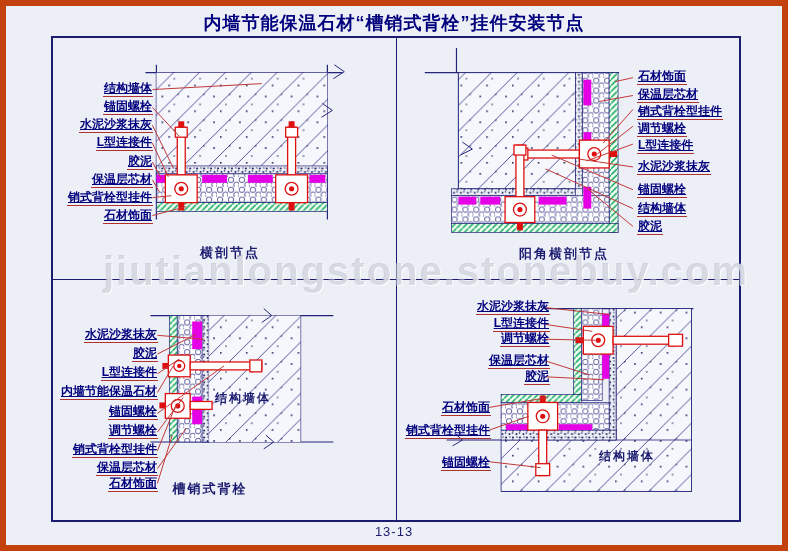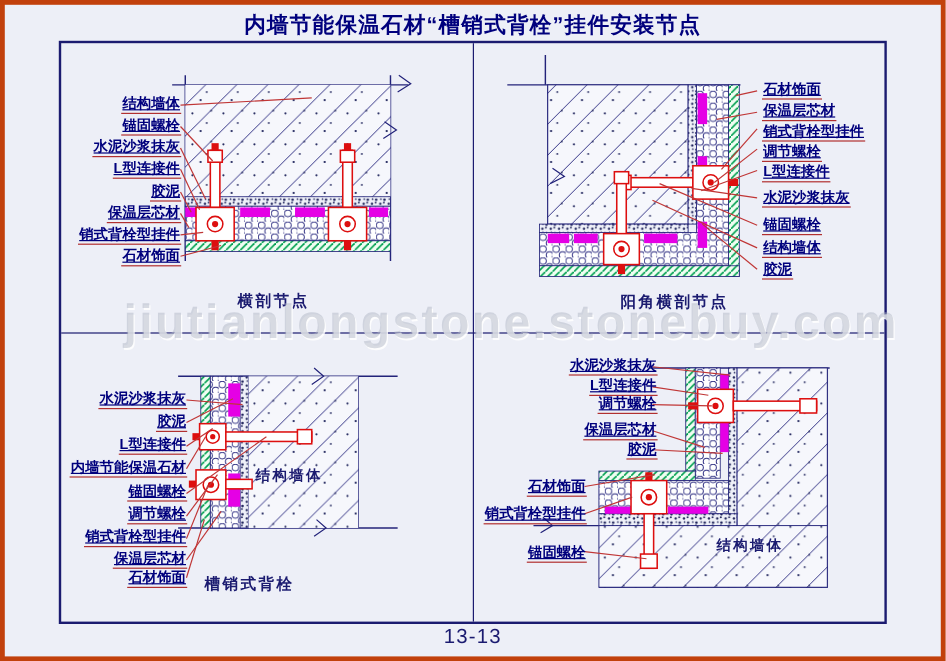--- a/index.html
+++ b/index.html
@@ -1,32 +1,32 @@
 <!DOCTYPE html>
 <html><head>
 <meta charset="utf-8">
 <style>
   html,body{margin:0;padding:0;}
   body{font-family:"Liberation Sans","DejaVu Sans",sans-serif;}
-  .page{position:relative;width:788px;height:551px;background:#edeff7;border:4px solid #c2410c;box-sizing:border-box;overflow:hidden;}
+  .page{position:relative;width:788px;height:551px;background:#edeff7;border:6px solid #c2410c;box-sizing:border-box;overflow:hidden;}
   .title{position:absolute;top:5px;left:0;right:0;text-align:center;font-size:18px;font-weight:bold;color:#00007d;letter-spacing:1px;}
   .frame{position:absolute;left:45px;top:30px;width:690px;height:486px;border:2px solid #1b1b70;box-sizing:border-box;}
   .vdiv{position:absolute;left:343px;top:0;width:1px;height:100%;background:#1b1b70;}
   .hdiv{position:absolute;top:241px;left:0;height:1px;width:100%;background:#1b1b70;}
   .quad{position:absolute;width:343px;height:241px;overflow:hidden;}
   .quad svg.draw{position:absolute;left:0;top:0;}
   .q-tl{left:0;top:0;}
   .q-tr{left:344px;top:0;}
   .q-bl{left:0;top:242px;}
   .q-br{left:344px;top:242px;}
   .lbl{position:absolute;white-space:nowrap;font-size:12px;font-weight:bold;color:#00007d;line-height:15px;border-bottom:1px solid #b13030;padding:0 1px;z-index:5;text-decoration:underline;}
   .caption{position:absolute;text-align:center;font-size:13px;font-weight:bold;color:#1b1b70;letter-spacing:2px;z-index:5;}
   .wall-label{position:absolute;font-size:12px;font-weight:bold;color:#1b1b70;letter-spacing:2px;z-index:5;}
   .watermark{position:absolute;left:0;top:243px;width:100%;text-align:center;font-size:40px;font-weight:bold;letter-spacing:2px;color:rgba(178,183,198,0.50);text-shadow:1px 1px 0 rgba(255,255,255,0.85);z-index:50;pointer-events:none;padding-left:32px;}
-  .pagenum{position:absolute;left:0;bottom:6px;width:100%;text-align:center;font-size:17px;color:#1b1b70;letter-spacing:1px;}
+  .pagenum{position:absolute;left:0;bottom:6px;width:100%;text-align:center;font-size:13px;color:#1b1b70;letter-spacing:1px;}
 </style>
 </head>
 <body>
 
 <div class="page">
 
   <svg width="0" height="0" style="position:absolute" aria-hidden="true">
     <defs>
       <pattern id="pConc" width="26" height="26" patternUnits="userSpaceOnUse">
         <rect width="26" height="26" fill="#f6f7fc"></rect>

